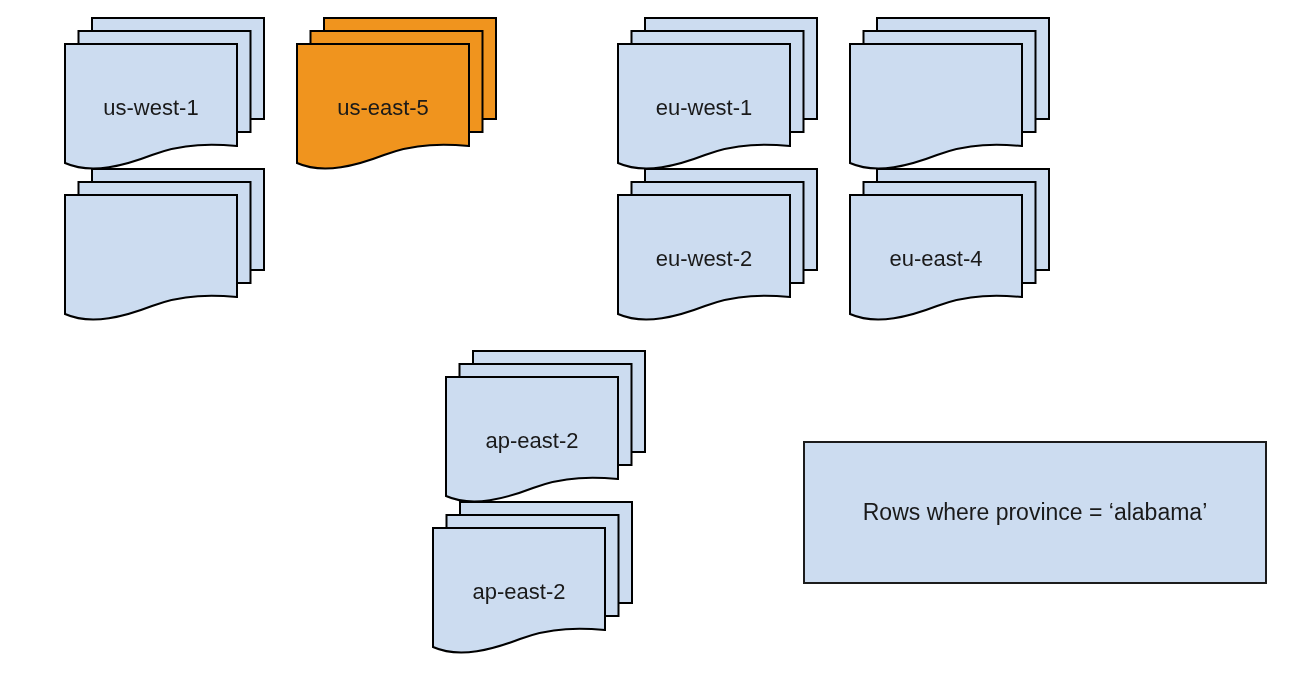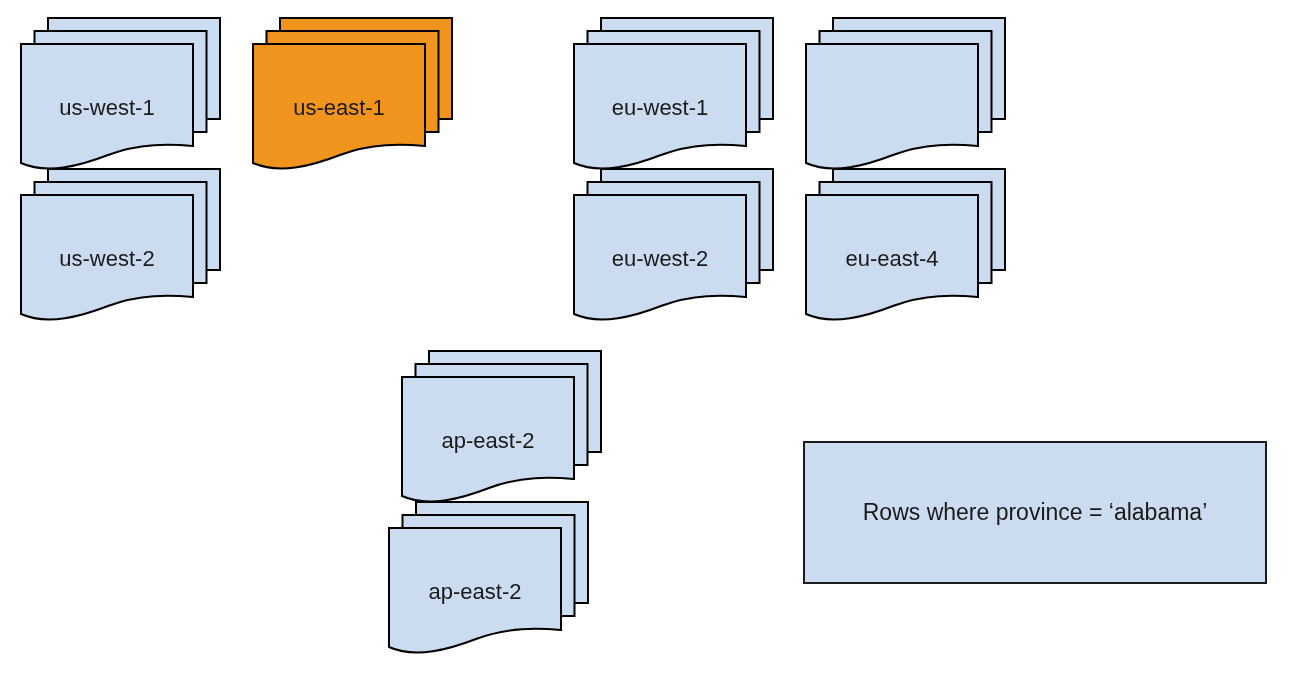--- a/index.html
+++ b/index.html
@@ -16,20 +16,21 @@
   .canvas {
     position: relative;
     width: 1296px;
     height: 680px;
     background: #ffffff;
   }
   .stack {
     position: absolute;
     width: 202px;
     height: 158px;
+    margin-left: 44px;
   }
   .stack.front-layer { z-index: 2; }
   .stack.back-layer  { z-index: 1; }
   .stack-svg {
     position: absolute;
     left: 0;
     top: 0;
     display: block;
   }
   .sheet {
@@ -88,21 +89,21 @@
     </svg>
     <div class="stack-label">us-west-1</div>
   </div>
 
   <div class="stack front-layer" style="left:252px;top:17px">
     <svg class="stack-svg" width="202" height="158" viewBox="0 0 202 158">
       <rect class="sheet" x="28" y="1" width="172" height="101" fill="#f0941e"></rect>
       <rect class="sheet" x="14.5" y="14" width="172" height="101" fill="#f0941e"></rect>
       <path class="sheet" d="M1 27 L173 27 L173 129 C150 127 120 126 88 138 C62 148 28 158 1 146 Z" fill="#f0941e"></path>
     </svg>
-    <div class="stack-label">us-east-1</div>
+    <div class="stack-label">us-east-5</div>
   </div>
 
   <div class="stack front-layer" style="left:573px;top:17px">
     <svg class="stack-svg" width="202" height="158" viewBox="0 0 202 158">
       <rect class="sheet" x="28" y="1" width="172" height="101" fill="#ccdcf0"></rect>
       <rect class="sheet" x="14.5" y="14" width="172" height="101" fill="#ccdcf0"></rect>
       <path class="sheet" d="M1 27 L173 27 L173 129 C150 127 120 126 88 138 C62 148 28 158 1 146 Z" fill="#ccdcf0"></path>
     </svg>
     <div class="stack-label">eu-west-1</div>
   </div>
@@ -114,21 +115,20 @@
       <path class="sheet" d="M1 27 L173 27 L173 129 C150 127 120 126 88 138 C62 148 28 158 1 146 Z" fill="#ccdcf0"></path>
     </svg>
   </div>
 
   <div class="stack back-layer" style="left:20px;top:168px">
     <svg class="stack-svg" width="202" height="158" viewBox="0 0 202 158">
       <rect class="sheet" x="28" y="1" width="172" height="101" fill="#ccdcf0"></rect>
       <rect class="sheet" x="14.5" y="14" width="172" height="101" fill="#ccdcf0"></rect>
       <path class="sheet" d="M1 27 L173 27 L173 129 C150 127 120 126 88 138 C62 148 28 158 1 146 Z" fill="#ccdcf0"></path>
     </svg>
-    <div class="stack-label">us-west-2</div>
   </div>
 
 
   <div class="stack back-layer" style="left:573px;top:168px">
     <svg class="stack-svg" width="202" height="158" viewBox="0 0 202 158">
       <rect class="sheet" x="28" y="1" width="172" height="101" fill="#ccdcf0"></rect>
       <rect class="sheet" x="14.5" y="14" width="172" height="101" fill="#ccdcf0"></rect>
       <path class="sheet" d="M1 27 L173 27 L173 129 C150 127 120 126 88 138 C62 148 28 158 1 146 Z" fill="#ccdcf0"></path>
     </svg>
     <div class="stack-label">eu-west-2</div>

